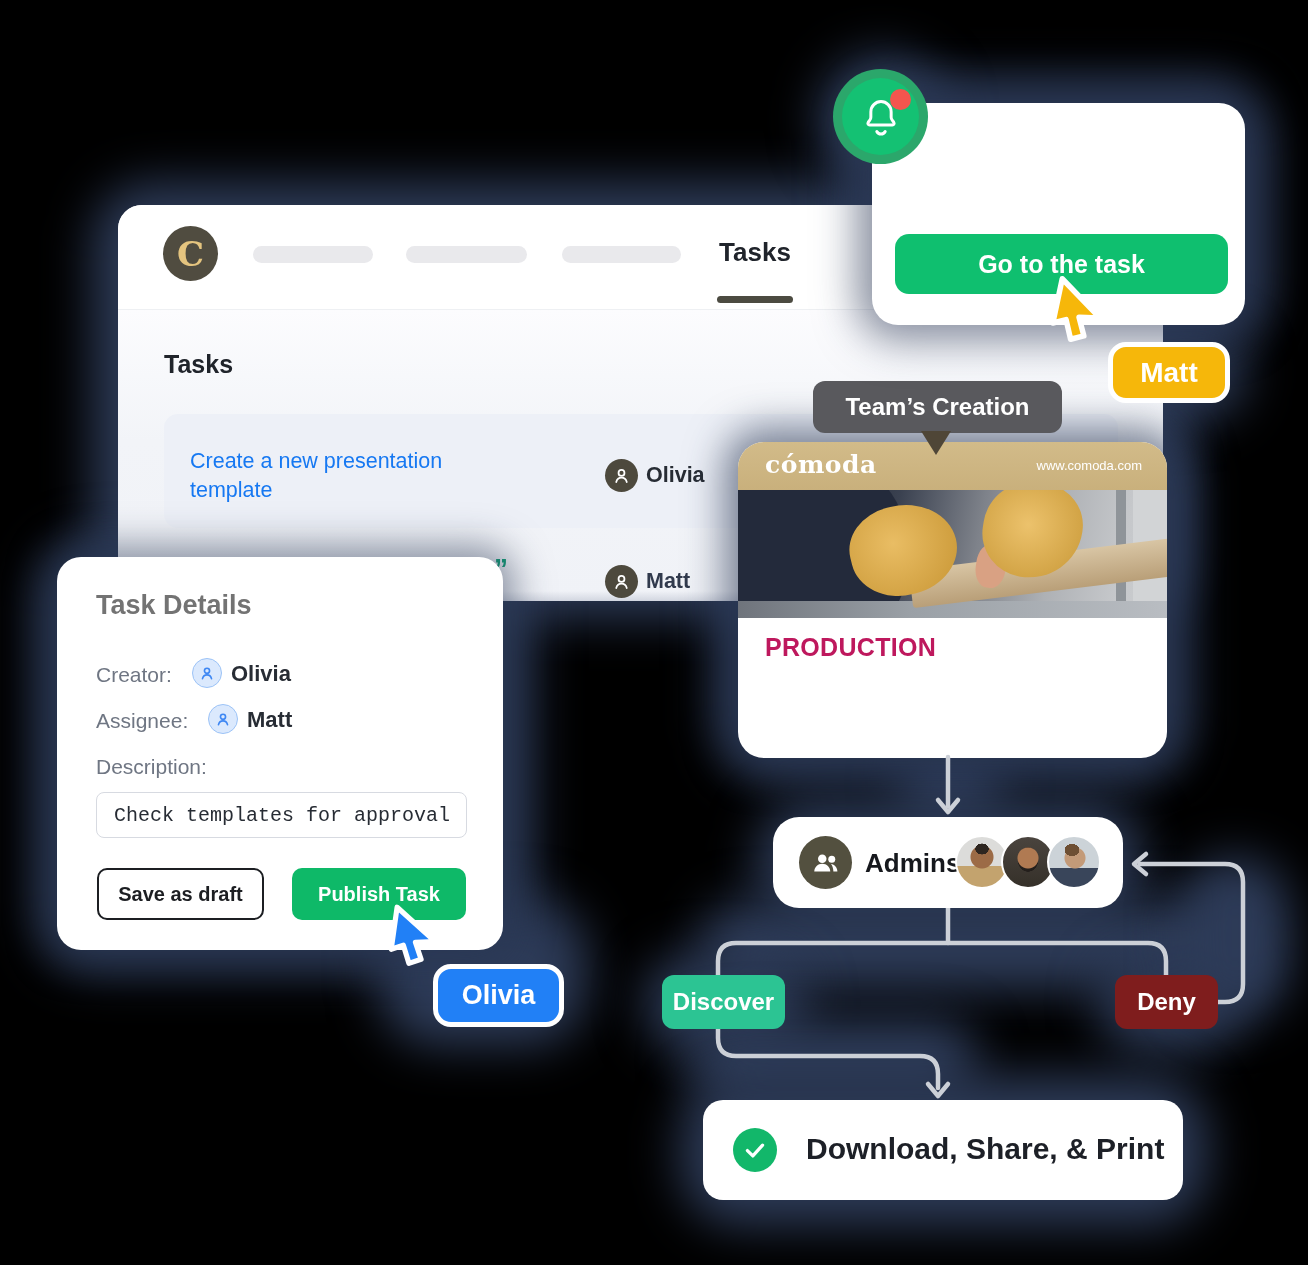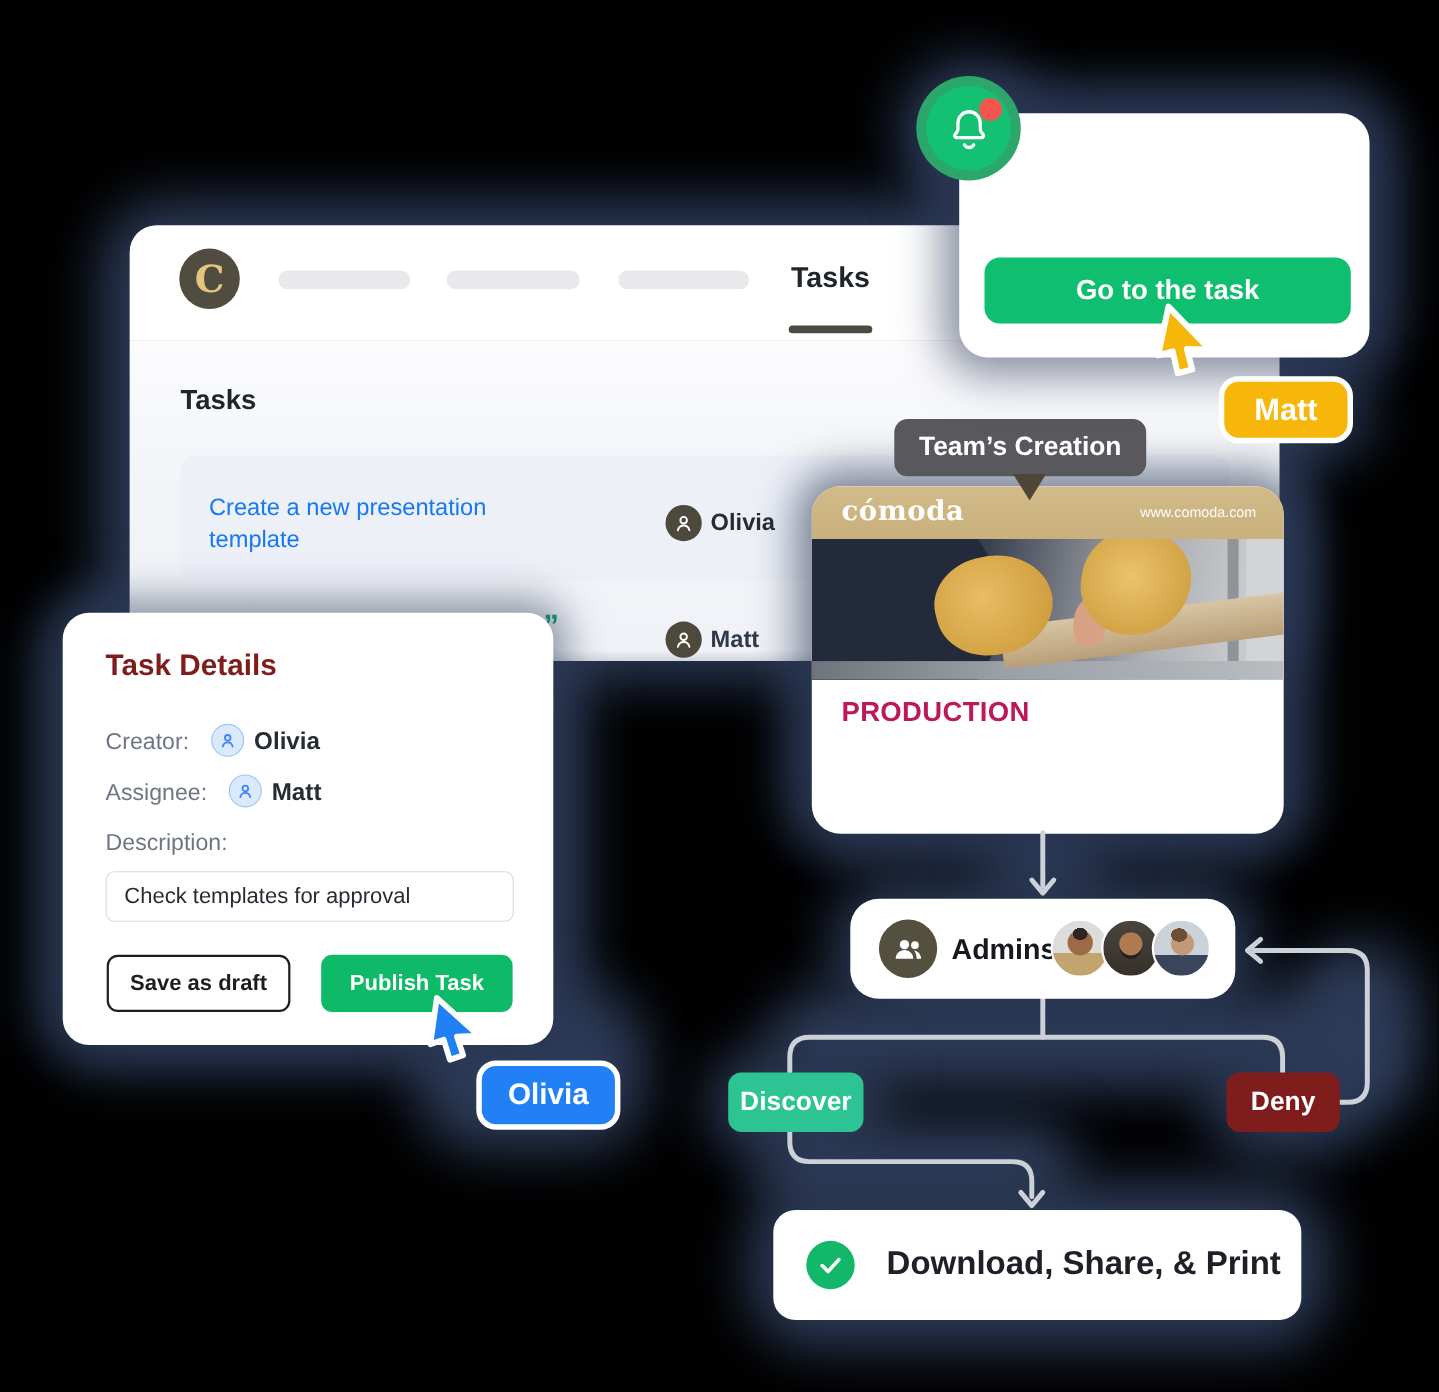--- a/index.html
+++ b/index.html
@@ -38,21 +38,21 @@
 
   
   .name-pill { border-radius:18px; border:5px solid #fff; color:#fff; font-weight:700; display:flex; align-items:center; justify-content:center; }
   .pill-matt { left:1108px; top:342px; width:122px; height:61px; background:#f6b70a; font-size:28px; }
   .pill-olivia { left:433px; top:964px; width:131px; height:63px; background:#2180f6; font-size:27px; }
 
   
   .cursor-svg { overflow:visible; }
 
   
-  .tooltip { left:813px; top:381px; width:229px; height:52px; background:#59595d; border-radius:12px; color:#fff; font-size:24px; font-weight:700; display:flex; align-items:center; justify-content:center; }
+  .tooltip { left:813px; top:381px; width:249px; height:52px; background:#59595d; border-radius:12px; color:#fff; font-size:24px; font-weight:700; display:flex; align-items:center; justify-content:center; }
   .tooltip-arrow { left:921px; top:431px; width:0; height:0; border-left:15px solid transparent; border-right:15px solid transparent; border-top:24px solid #4f4637; }
 
   
   .pres-card { left:738px; top:442px; width:429px; height:316px; background:#fff; border-radius:26px; box-shadow:0 0 38px 14px rgba(40,53,82,.6); overflow:hidden; }
   .pres-header { position:absolute; left:0; top:0; width:100%; height:48px; background:linear-gradient(180deg,#d2bb89,#c9b07c); }
   .pres-brand { position:absolute; left:27px; top:8px; font-family:"DejaVu Serif",serif; font-weight:700; font-size:25px; color:#fff; letter-spacing:.5px; }
   .pres-url { position:absolute; right:25px; top:16px; font-size:13px; color:#fff; }
   .pres-photo { position:absolute; left:0; top:48px; width:100%; height:128px; background:linear-gradient(100deg,#1d222b 0%,#262c3a 24%,#3a4150 36%,#7e828a 55%,#aeb1b5 72%,#c6c8cb 88%,#cdcfd1 100%); overflow:hidden; }
   .ph-torso { position:absolute; left:-12%; top:-35%; width:52%; height:170%; background:#232a3b; border-radius:50%; }
   .ph-board { position:absolute; left:40%; top:50%; width:62%; height:30%; background:linear-gradient(180deg,#d8c5a4,#b99f78); transform:rotate(-7deg); border-radius:3px; }
@@ -60,25 +60,25 @@
   .ph-glove-r { position:absolute; left:57%; top:-6%; width:23%; height:75%; background:radial-gradient(circle at 45% 45%,#ecc26c,#cfa041 80%); border-radius:50% 44% 56% 46%; transform:rotate(9deg); }
   .ph-thumb { position:absolute; left:55.5%; top:42%; width:7%; height:34%; background:#d9a183; border-radius:45%; transform:rotate(8deg); }
   .ph-machine { position:absolute; right:0; top:0; width:8%; height:100%; background:#d2d4d6; }
   .ph-machine2 { position:absolute; right:9.5%; top:0; width:2.5%; height:100%; background:#8f9499; }
   .ph-bottom { position:absolute; left:0; bottom:0; width:100%; height:13%; background:linear-gradient(90deg,#6f747c,#9aa0a6 40%,#b9bdc2); }
   .pres-title { position:absolute; left:27px; top:188px; font-size:25px; line-height:34px; font-weight:800; color:#be185d; letter-spacing:.3px; }
   .pres-desc { position:absolute; left:27px; top:264px; width:378px; font-size:12.5px; line-height:17.5px; color:#4c4b42; }
 
   
   .details-card { left:57px; top:557px; width:446px; height:393px; background:#fff; border-radius:24px; box-shadow:0 0 36px 12px rgba(40,53,82,.5); }
-  .details-title { position:absolute; left:39px; top:33px; font-size:27px; font-weight:700; color:#7f1d1d; }
+  .details-title { position:absolute; left:39px; top:33px; font-size:27px; font-weight:700; color:#737373; }
   .field-label { font-size:21px; color:#6f7683; font-weight:500; }
   .field-value { font-size:22px; color:#272c34; font-weight:600; }
   .mini-avatar { width:30px; height:30px; border-radius:50%; background:#dbe9fd; border:1.5px solid #9cc3f7; display:flex; align-items:center; justify-content:center; }
-  .desc-input { position:absolute; left:39px; top:235px; width:371px; height:46px; border:1.5px solid #d7dae1; border-radius:8px; font-family:Liberation Sans, sans-serif; font-size:20px; color:#272c34; padding:0 16px; background:#fff; }
+  .desc-input { position:absolute; left:39px; top:235px; width:371px; height:46px; border:1.5px solid #d7dae1; border-radius:8px; font-family:Liberation Mono, monospace; font-size:20px; color:#272c34; padding:0 16px; background:#fff;text-align:right; }
   .btn-draft { position:absolute; left:40px; top:311px; width:167px; height:52px; background:#fff; border:2px solid #1c1e22; border-radius:10px; font-size:20px; font-weight:700; color:#1c1e22; display:flex; align-items:center; justify-content:center; cursor:pointer; font-family:inherit; }
   .btn-publish { position:absolute; left:235px; top:311px; width:174px; height:52px; background:#0eb968; border:none; border-radius:10px; font-size:20px; font-weight:700; color:#fff; display:flex; align-items:center; justify-content:center; cursor:pointer; font-family:inherit; }
 
   
   .admins-card { left:773px; top:817px; width:350px; height:91px; background:#fff; border-radius:26px; }
   .admins-icon { position:absolute; left:26px; top:19px; width:53px; height:53px; border-radius:50%; background:#53503f; display:flex; align-items:center; justify-content:center; }
   .admins-label { position:absolute; left:92px; top:31px; font-size:26px; font-weight:700; color:#16181d; }
   .avatar-photo { position:absolute; top:18px; width:54px; height:54px; border-radius:50%; border:2px solid #fff; }
   .av1 { left:182px; background:radial-gradient(ellipse 11px 9px at 50% 24%,#2e2620 60%,transparent 62%),radial-gradient(circle at 50% 40%,#9c6b46 0 11px,transparent 12px),linear-gradient(180deg,#dcdcda 0 58%,#c3a36e 58% 100%); }
   .av2 { left:228px; background:radial-gradient(circle at 50% 42%,#b07a52 0 10px,transparent 11px),radial-gradient(ellipse 17px 20px at 50% 45%,#241f1c 60%,transparent 62%),linear-gradient(180deg,#4a443e,#353029); }

